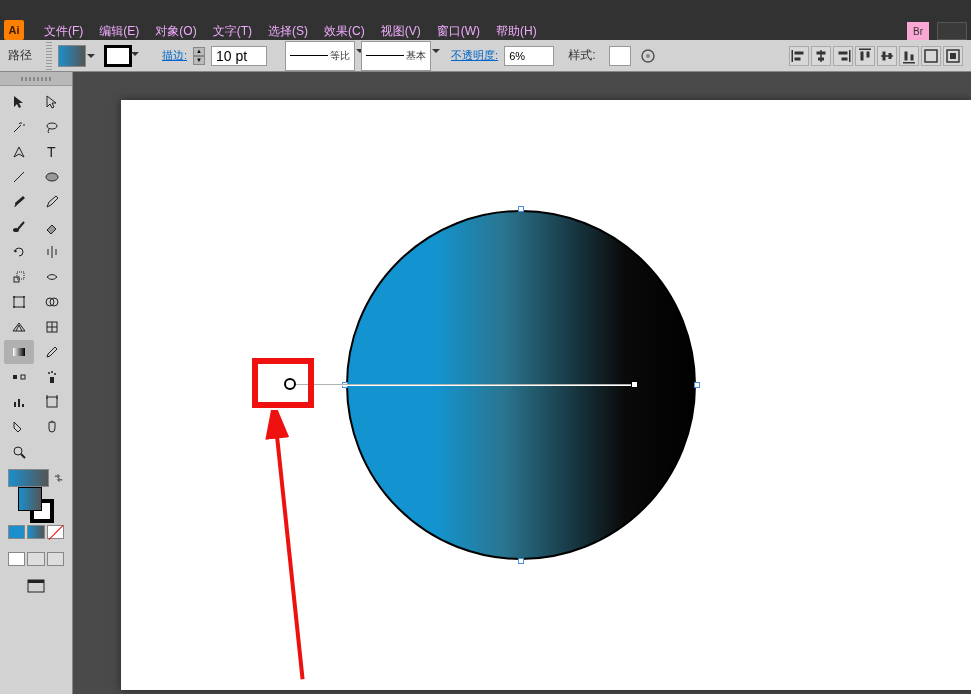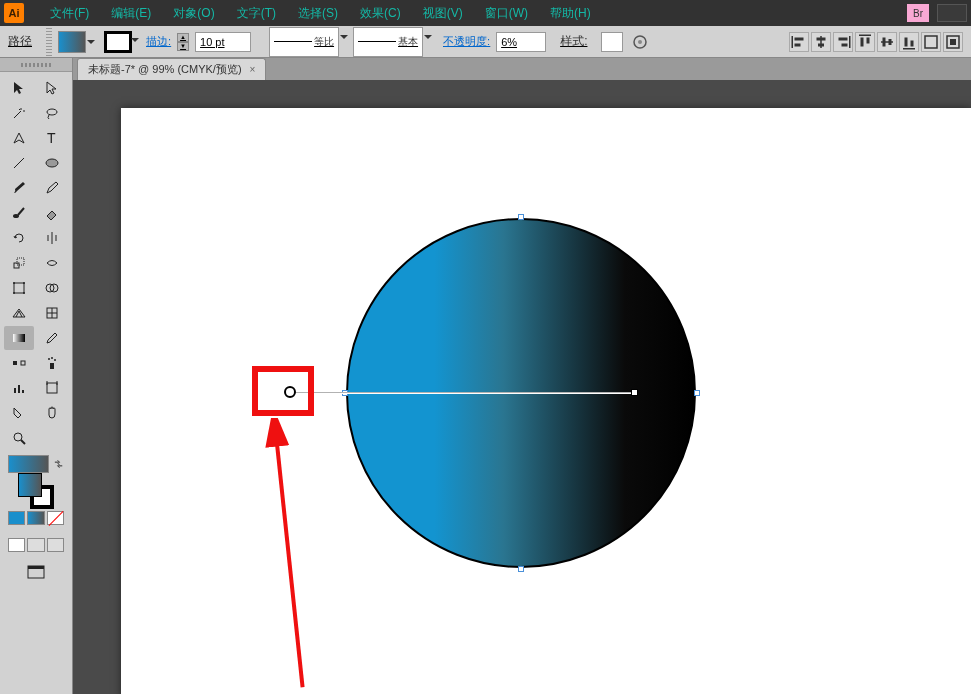--- a/index.html
+++ b/index.html
@@ -1,35 +1,35 @@
 <!DOCTYPE html>
 <html><head>
   <meta charset="utf-8">
   <style>
     * { margin: 0; padding: 0; box-sizing: border-box; font-family: "Microsoft YaHei", sans-serif; }
     body { background: #4a4a4a; width: 971px; height: 694px; overflow: hidden; font-size: 12px; }
     
     
-    .menubar { background: #323232; height: 26px; display: flex; align-items: center; padding: 0 4px; color: #ccc; gap: 6px; }
+    .menubar { background: #323232; height: 40px; display: flex; align-items: flex-end; padding: 0 4px; color: #ccc; }
     .ai-logo { width: 20px; height: 20px; background: #ff7f00; color: #3a1e00; font-weight: bold; display: flex; align-items: center; justify-content: center; font-size: 11px; margin-right: 12px; border-radius: 2px; }
-    .menu-item { padding: 0 8px; cursor: pointer; font-size: 12px; color: #14b8a6; }
+    .menu-item { padding: 0 8px; cursor: pointer; font-size: 12px; color: #f0abfc; }
     .menubar-right { margin-left: auto; display: flex; gap: 8px; align-items: center; }
     .br-btn { width: 22px; height: 18px; background: #f9a8d4; display: flex; align-items: center; justify-content: center; font-size: 10px; color: #333; }
     .layout-btn { width: 30px; height: 18px; background: #3a3a3a; border: 1px solid #555; }
     
     
-    .props-bar { background: #d2d2d2; height: 32px; display: flex; align-items: center; padding: 0 8px; gap: 6px; border-bottom: 1px solid #888; text-decoration: underline; }
+    .props-bar { background: #d2d2d2; height: 32px; display: flex; align-items: center; padding: 0 8px; gap: 6px; border-bottom: 1px solid #888; }
     .props-label { color: #333; font-size: 12px; padding-right: 8px; }
     .splitter { width: 6px; height: 28px; background: repeating-linear-gradient(to bottom, #999 0, #999 1px, transparent 1px, transparent 3px); }
     .fill-swatch { width: 28px; height: 22px; background: linear-gradient(to right, #1a8fcc, #555); border: 1px solid #888; position: relative; }
     .fill-swatch::after { content: ''; position: absolute; right: -10px; top: 8px; border: 4px solid transparent; border-top-color: #333; }
     .stroke-swatch { width: 28px; height: 22px; border: 3px solid #000; background: #fff; position: relative; margin-left: 12px; }
     .stroke-swatch::after { content: ''; position: absolute; right: -10px; top: 4px; border: 4px solid transparent; border-top-color: #333; }
-    .link-label { color: #0066cc; text-decoration: underline; font-size: 11px; margin-left: 8px; }
-    .num-input { width: 56px; height: 20px; border: 1px solid #999; background: #fff; font-size: 11px; padding: 0 4px; display: flex; align-items: center; justify-content: space-between; }
+    .link-label { color: #0066cc; text-decoration: underline; font-size: 11px; margin-left: 24px; }
+    .num-input { width: 56px; height: 20px; border: 1px solid #999; background: #fff; font-size: 14px; padding: 0 4px; display: flex; align-items: center; justify-content: space-between; }
     .stepper { display: flex; flex-direction: column; }
     .stepper span { width: 12px; height: 9px; background: #bbb; border: 1px solid #888; font-size: 6px; line-height: 6px; text-align: center; }
     .line-preview { width: 70px; height: 20px; border: 1px solid #999; background: #fff; display: flex; align-items: center; padding: 14px 4px; position: relative; }
     .line-preview .line { flex: 1; height: 1px; background: #000; }
     .line-preview .lbl { font-size: 10px; color: #333; margin-left: 2px; }
     .line-preview::after { content: ''; position: absolute; right: -10px; top: 7px; border: 4px solid transparent; border-top-color: #333; }
     .opacity-input { width: 50px; height: 20px; border: 1px solid #999; background: #fff; font-size: 11px; padding: 0 4px; display: flex; align-items: center; }
     .style-swatch { width: 22px; height: 20px; border: 1px solid #999; background: #fff; }
     .icon-btn { width: 22px; height: 22px; display: flex; align-items: center; justify-content: center; cursor: pointer; }
     .icon-btn svg { width: 16px; height: 16px; }
@@ -121,21 +121,21 @@
       <span>▲</span>
       <span>▼</span>
     </div>
   <div class="num-input">
       <span>10 pt</span>
     </div>
   <div class="line-preview" style="margin-left:12px;">
       <div class="line"></div>
       <span class="lbl">等比</span>
     </div>
-  <div class="line-preview" style="margin-left:8px;">
+  <div class="line-preview" style="margin-left:0;">
       <div class="line"></div>
       <span class="lbl">基本</span>
     </div>
   <span class="link-label" style="margin-left:14px;">不透明度:</span>
   <div class="opacity-input">
       <span>6%</span>
     </div>
   <span class="props-label" style="margin-left:8px;">样式:</span>
   <div class="style-swatch"></div>
   <div class="icon-btn">
@@ -404,26 +404,20 @@
       <div class="tool-wide">
         <svg width="18" height="14" viewBox="0 0 18 14">
             <rect x="1" y="1" width="16" height="12" fill="none" stroke="#222"></rect>
             <rect x="1" y="1" width="16" height="3" fill="#222"></rect>
           </svg>
       </div>
     </div>
   </div>
 
   <div class="doc-area">
-    <div class="tab-bar">
-      <div class="doc-tab">
-        <span>未标题-7* @ 99% (CMYK/预览)</span>
-        <span class="close">×</span>
-      </div>
-    </div>
     <div class="canvas-wrap">
       <div class="artboard">
         <div class="circle-obj">
           <div class="circle"></div>
           <div class="sel-handle sh-t"></div>
           <div class="sel-handle sh-b"></div>
           <div class="sel-handle sh-l"></div>
           <div class="sel-handle sh-r"></div>
         </div>
         <div class="grad-line"></div>

